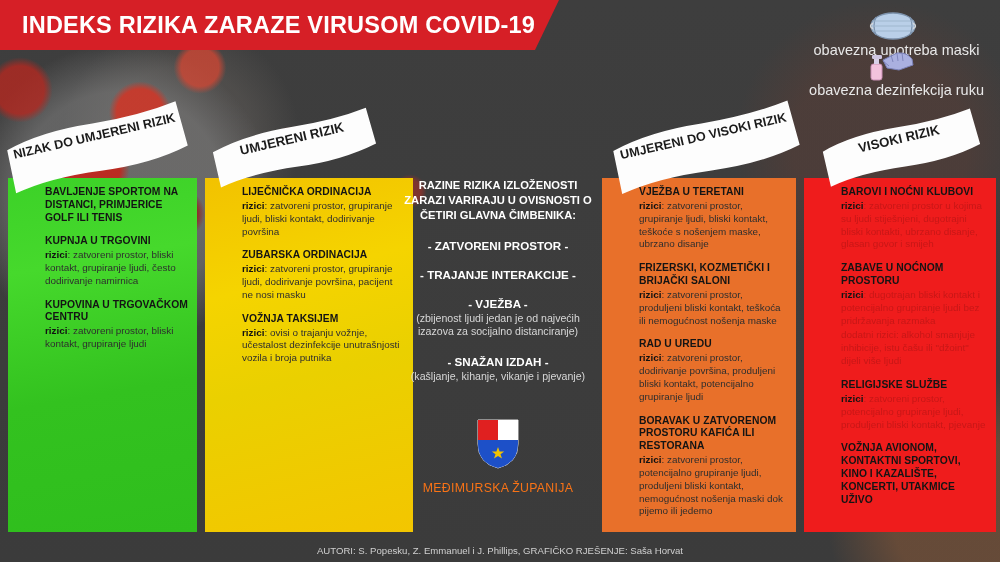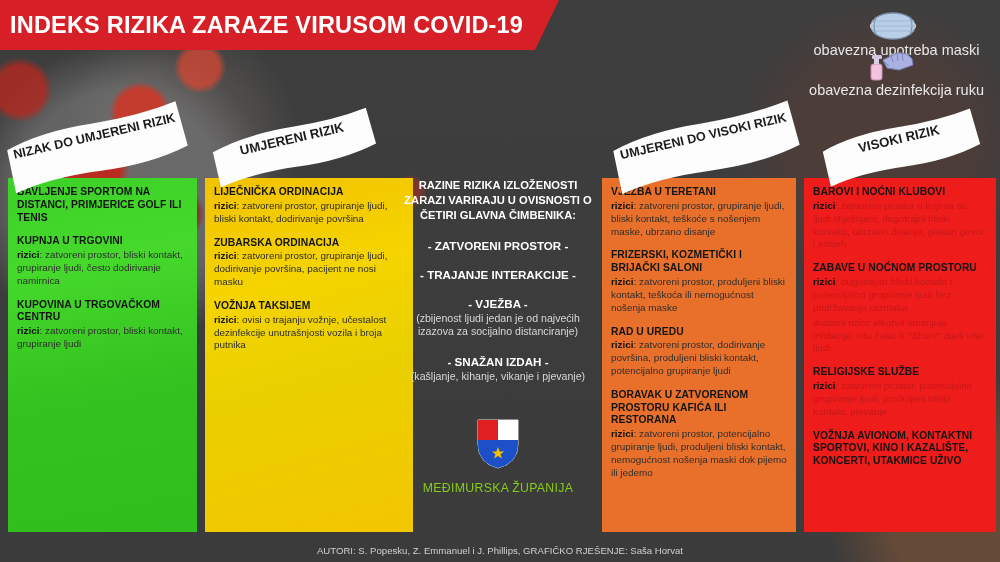--- a/index.html
+++ b/index.html
@@ -41,21 +41,21 @@
       linear-gradient(#3e3e3e, #3b3b3b);
     filter: blur(0.4px);
   }
 
   
   .title-banner {
     position: absolute; left: 0; top: 0;
     width: 535px; height: 50px;
     background: #d61f26;
     display: flex; align-items: center;
-    padding-left: 10px;
+    padding-left: 22px;
     z-index: 6;
   }
   .title-banner::after {
     content: "";
     position: absolute; right: -24px; top: 0;
     border-top: 50px solid #d61f26;
     border-right: 24px solid transparent;
   }
   .title-banner h1 {
     color: #ffffff;
@@ -92,21 +92,21 @@
   }
 
   
   .col {
     position: absolute;
     top: 178px;
     overflow: hidden;
     z-index: 4;
   }
   .col-inner { padding: 8px 9px 0 9px; }
-  .item { margin-bottom: 11px; }
+  .item { margin-bottom: 11px; margin-left: 28px; }
   .item-title {
     font-size: 10.3px; font-weight: bold; color: #151515;
     line-height: 1.24; letter-spacing: 0.05px;
     margin-bottom: 1px;
   }
   .item-risk {
     font-size: 9.9px; color: #2e2e2e; line-height: 1.30;
   }
   .item-risk b { color: #121212; }
   .item-extra { font-size: 9.9px; color: #2e2e2e; line-height: 1.30; margin-top: 2px; }
@@ -128,21 +128,21 @@
 
   
   #center-block {
     position: absolute; left: 398px; top: 178px; width: 200px; height: 360px;
     z-index: 4; text-align: center; color: #ffffff;
   }
   .c-head { font-size: 11.2px; font-weight: bold; line-height: 1.33; }
   .c-factor { font-size: 11.6px; font-weight: bold; margin-top: 16px; }
   .c-sub { font-size: 10.6px; color: #d7d7d7; line-height: 1.3; margin-top: 2px; }
   .crest-wrap { margin-top: 34px; display: flex; flex-direction: column; align-items: center; }
-  .crest-caption { color: #84cc16; font-size: 12.3px; margin-top: 7px; letter-spacing: 0.3px; }
+  .crest-caption { color: #f97316; font-size: 12.3px; margin-top: 7px; letter-spacing: 0.3px; }
 
   
   .footer {
     position: absolute; left: 0; bottom: 6px; width: 1000px;
     text-align: center; color: #d0d0d0; font-size: 9.6px;
     z-index: 6;
   }
 </style>
 </head>
 <body>

